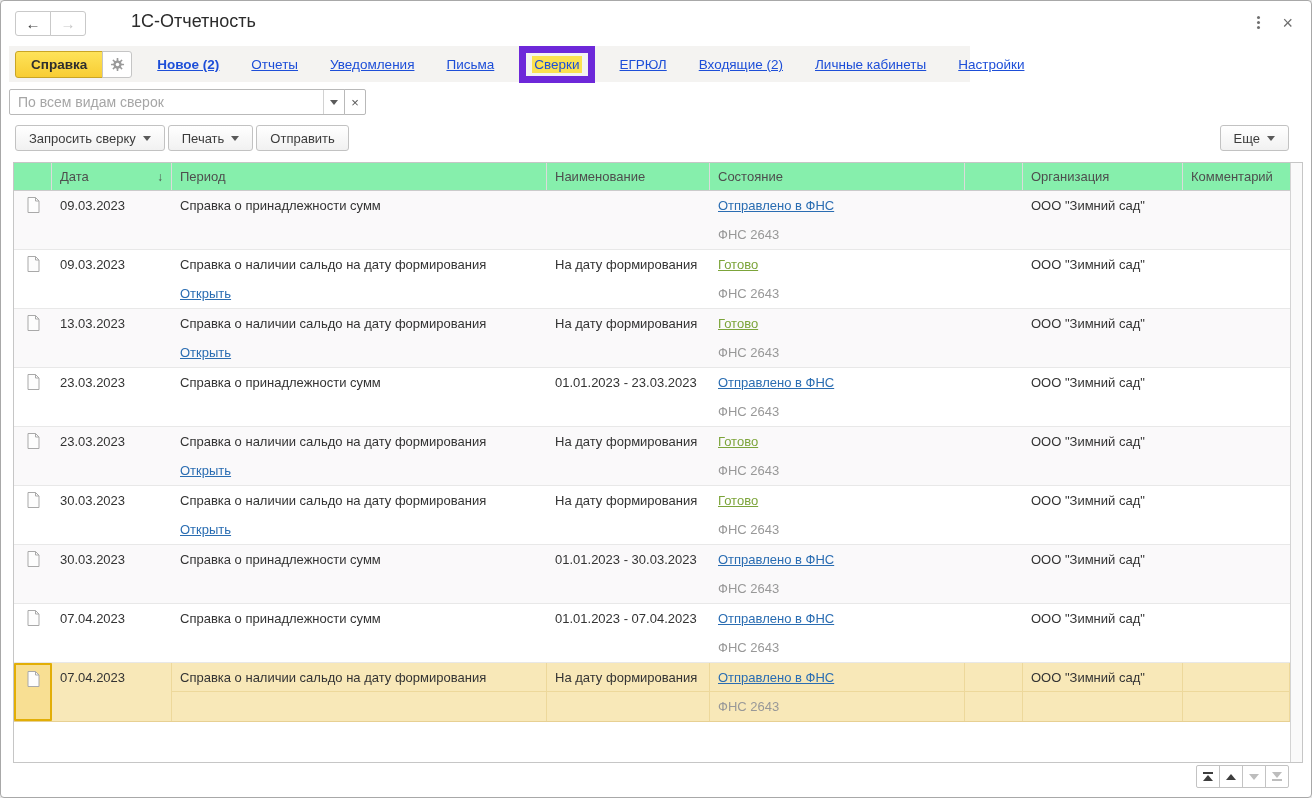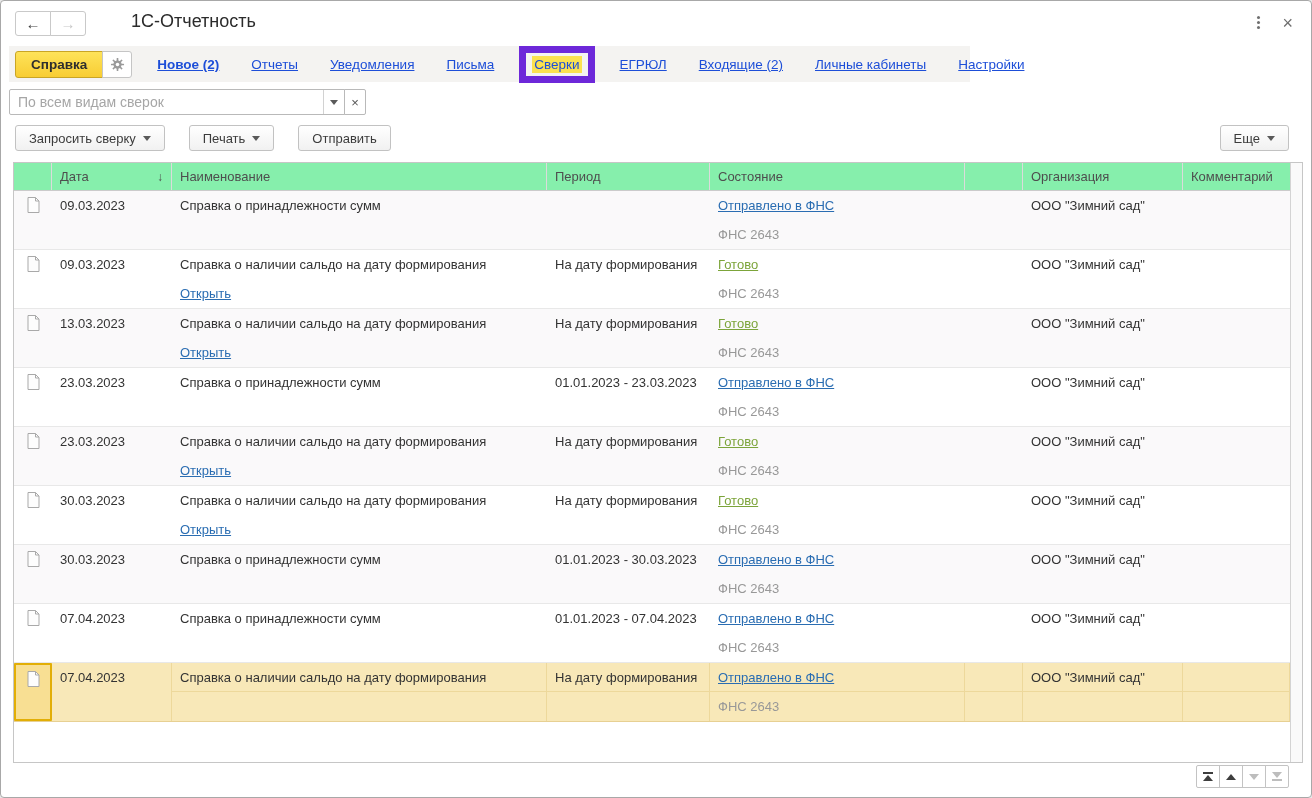--- a/index.html
+++ b/index.html
@@ -44,21 +44,21 @@
   .combo input::placeholder { color:#a6a6a6; }
   .combo-arrow { width:21px; border-left:1px solid #d2d2d2; display:flex; align-items:center;
                  justify-content:center; cursor:pointer; }
   .clear-btn { width:22px; height:26px; border:1px solid #b9b9b9; margin-left:-1px; background:#fff;
                display:flex; align-items:center; justify-content:center; font-size:13px;
                color:#555; border-radius:0 2px 2px 0; cursor:pointer; }
   .caret-down { width:0; height:0; border-left:4px solid transparent; border-right:4px solid transparent;
                 border-top:5px solid #5a5a5a; }
 
   
-  .actions-row { position:absolute; left:14px; top:124px; display:flex; gap:24px; }
+  .actions-row { position:absolute; left:14px; top:124px; display:flex; gap:3px; }
   .btn { height:26px; padding:0 13px; background:linear-gradient(#ffffff,#f1f1f1);
          border:1px solid #c2c2c2; border-radius:3px; font-size:13px; color:#3c3c3c;
          display:flex; align-items:center; gap:7px; cursor:pointer; white-space:nowrap; }
   .btn-more { position:absolute; right:22px; top:124px; }
 
   
   .table-wrap { position:absolute; left:12px; top:161px; width:1290px; height:601px;
                 border:1px solid #c6c6c6; display:flex; background:#fff; }
   .grid-area { width:1276px; }
   .vscroll { width:12px; border-left:1px solid #d4d4d4; background:#fafafa; }
@@ -201,22 +201,22 @@
 
   <div class="table-wrap">
     <div class="grid-area">
 
       <div class="thead">
         <div class="th"></div>
         <div class="th th-date">
           <span>Дата</span>
           <span class="sort-arrow">↓</span>
         </div>
+        <div class="th">Период</div>
         <div class="th">Наименование</div>
-        <div class="th">Период</div>
         <div class="th">Состояние</div>
         <div class="th"></div>
         <div class="th">Организация</div>
         <div class="th">Комментарий</div>
       </div>
 
       <div class="row alt">
         <div class="c c-icon">
             <svg width="13" height="16" viewBox="0 0 13 16">
               <path d="M1 .5h7.5L12 4v11.5H1z" fill="#fdfdfd" stroke="#a9a9a9"></path>

